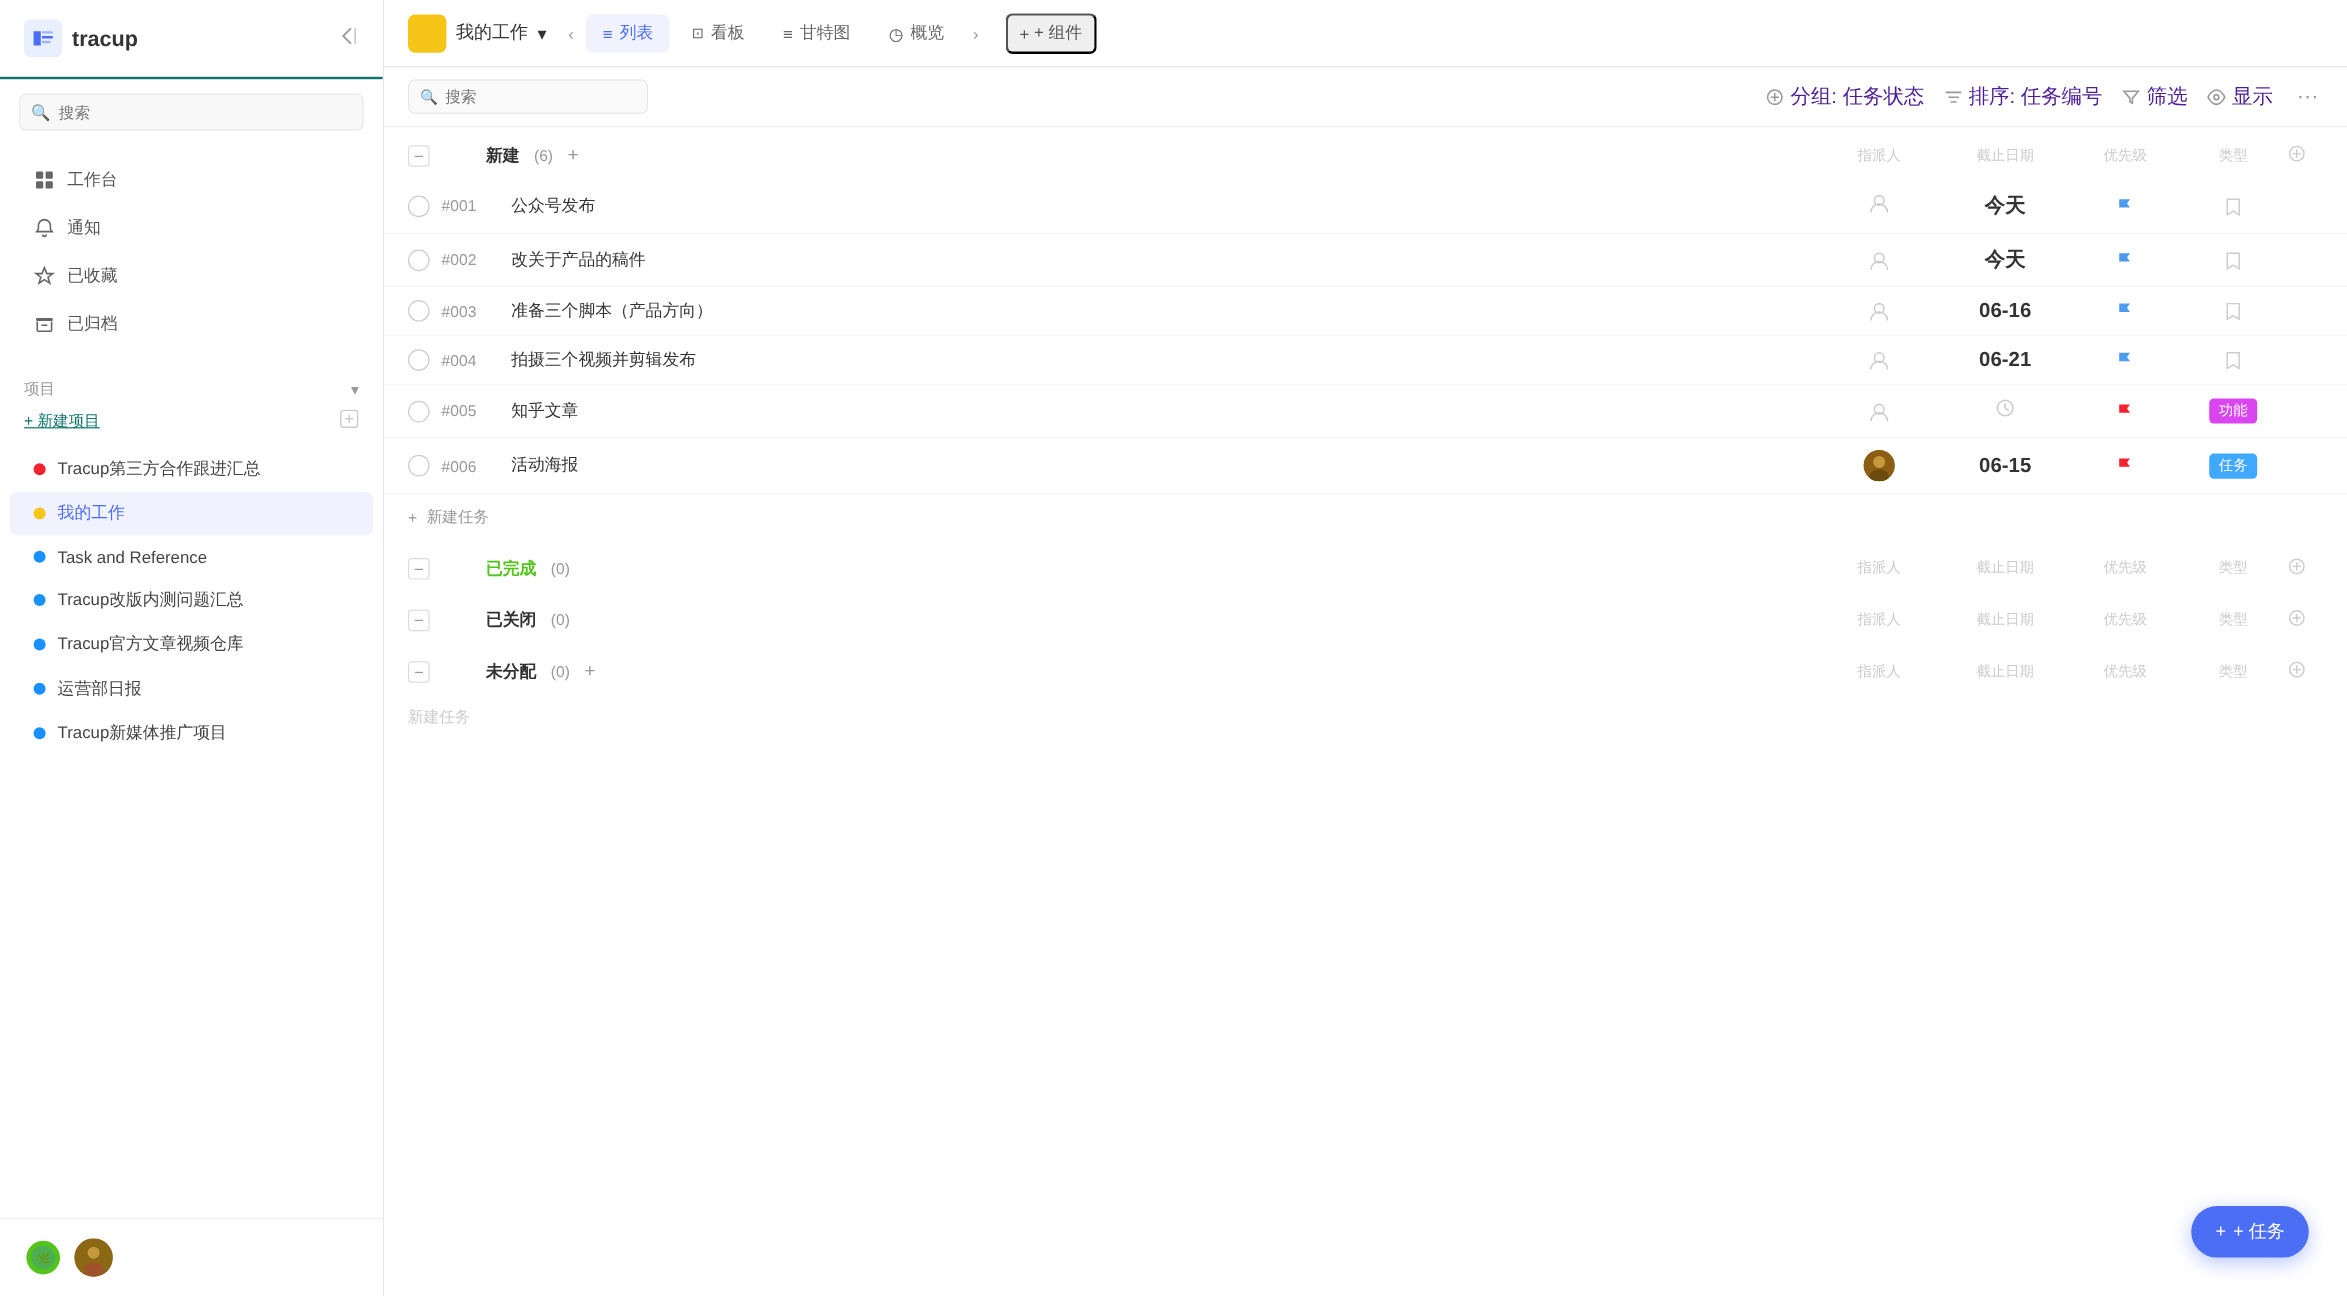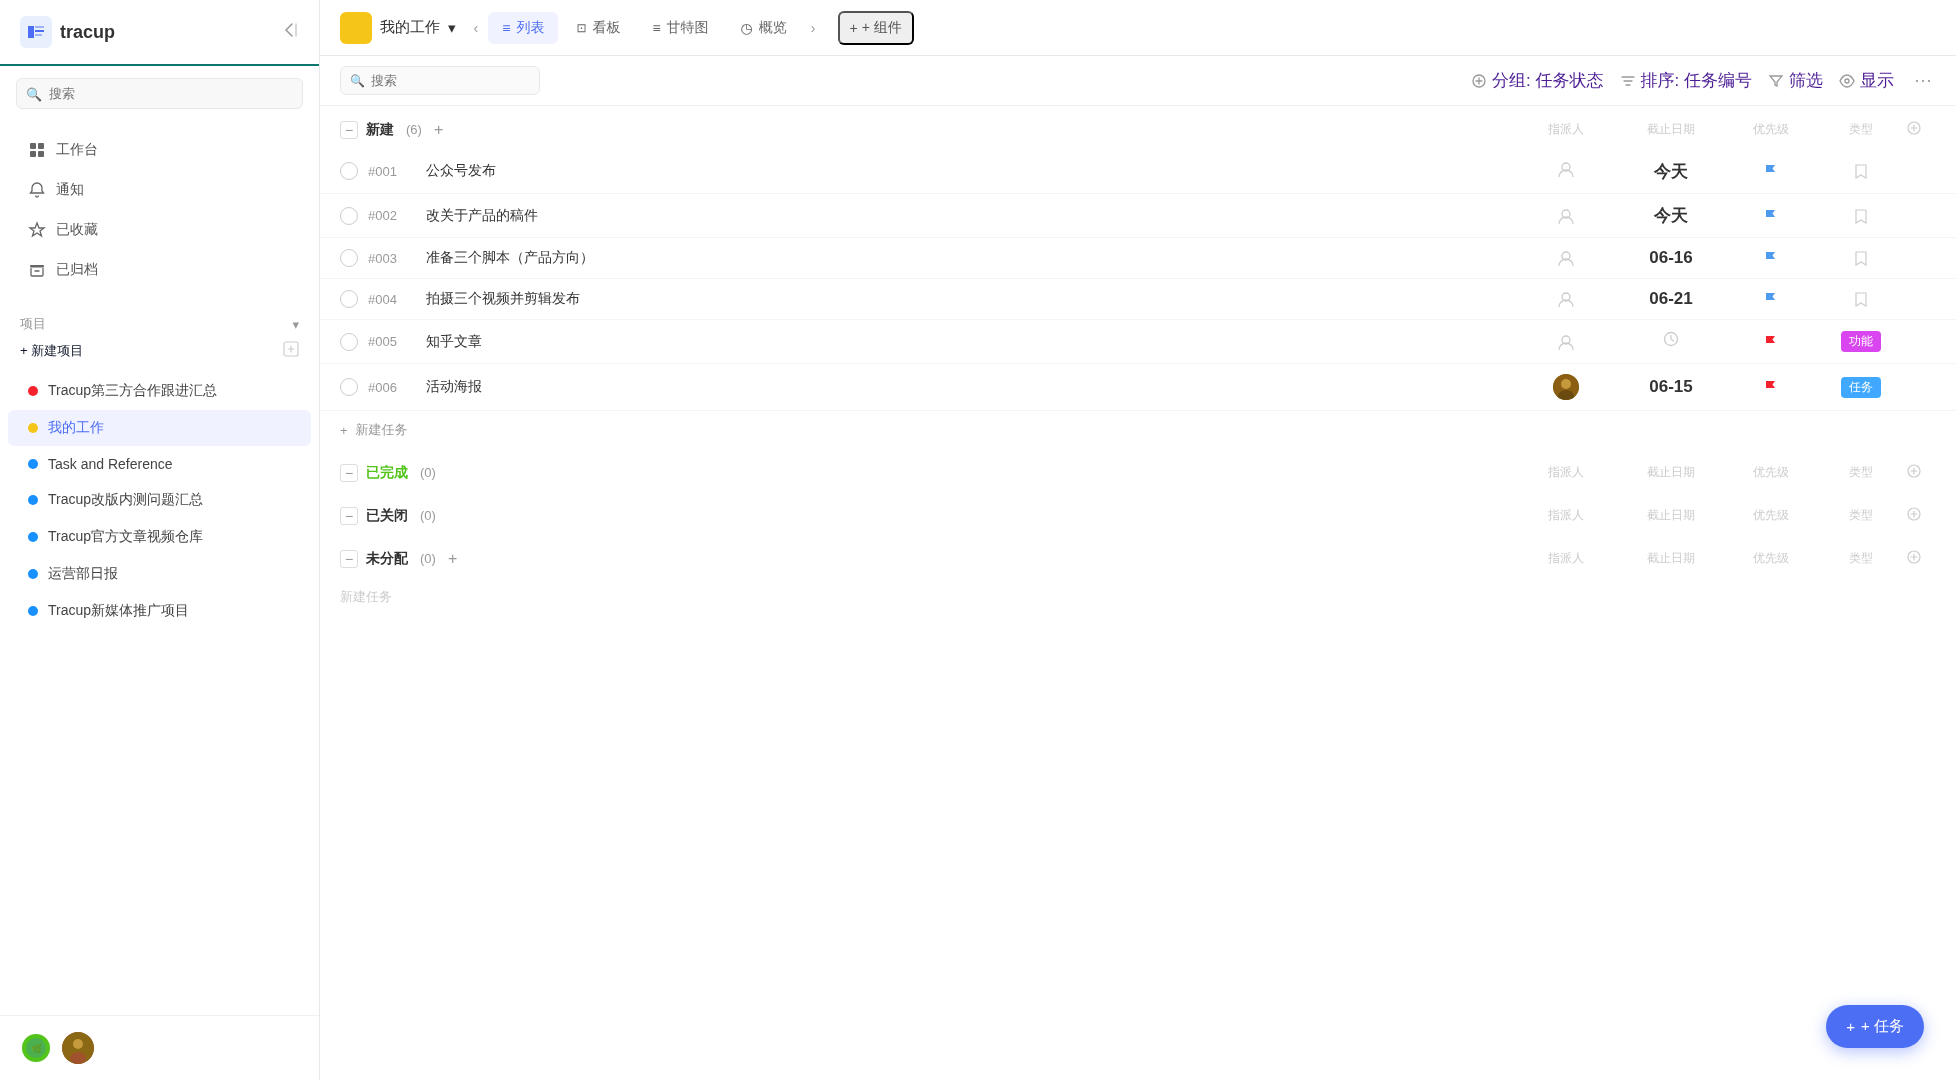--- a/index.html
+++ b/index.html
@@ -53,21 +53,21 @@
     .toolbar-right { display: flex; align-items: center; gap: 16px; margin-left: auto; }
     .toolbar-action { display: flex; align-items: center; gap: 5px; color: #4c1d95; cursor: pointer; font-size: 17px; }
     .more-btn { color: #999; cursor: pointer; font-size: 18px; padding: 0 4px; }
 
     
     .content { flex: 1; overflow-y: auto; padding: 0; }
 
     
     .section-header { display: flex; align-items: center; padding: 14px 20px 10px; gap: 8px; }
     .section-collapse { width: 18px; height: 18px; display: flex; align-items: center; justify-content: center; color: #999; cursor: pointer; border: 1px solid #ddd; border-radius: 3px; }
-    .section-name { font-size: 14px; font-weight: 600; color: #333; }
+    .section-name { font-size: 14px; font-weight: 600; color: #333; margin-left: 39px; }
     .section-name.completed { color: #52c41a; }
     .section-count { font-size: 13px; color: #999; margin-left: 4px; }
     .section-add { color: #999; cursor: pointer; margin-left: 4px; font-size: 16px; }
 
     
     .task-row { display: flex; align-items: center; padding: 10px 20px; border-bottom: 1px solid #f5f5f5; cursor: pointer; }
     .task-check { width: 18px; height: 18px; border-radius: 50%; border: 1.5px solid #ccc; margin-right: 10px; flex-shrink: 0; }
     .task-id { color: #999; font-size: 13px; margin-right: 8px; min-width: 50px; }
     .task-title { flex: 1; font-size: 14px; color: #333; }
     .task-assignee { width: 100px; display: flex; justify-content: center; }
@@ -169,21 +169,21 @@
   </div>
 
   <div class="sidebar-section">
     <div class="sidebar-section-header">
       <span class="sidebar-section-title">项目</span>
       <div class="section-actions">
         <span class="section-btn">▾</span>
       </div>
     </div>
     <div style="display:flex;align-items:center;gap:8px;margin-top:8px;">
-      <span class="section-btn" style="color:#0f172a;font-size:13px;">+ 新建项目</span>
+      <span class="section-btn" style="color:#0f766e;font-size:13px;text-decoration:underline;">+ 新建项目</span>
       <span class="section-btn" style="margin-left:auto;">
         <svg width="16" height="16" viewBox="0 0 16 16" fill="none">
             <rect x="1" y="1" width="14" height="14" rx="2" stroke="#ccc" stroke-width="1.2"></rect>
             <path d="M5 8h6M8 5v6" stroke="#ccc" stroke-width="1.2" stroke-linecap="round"></path>
           </svg>
       </span>
     </div>
   </div>
 
   <div class="project-list">

